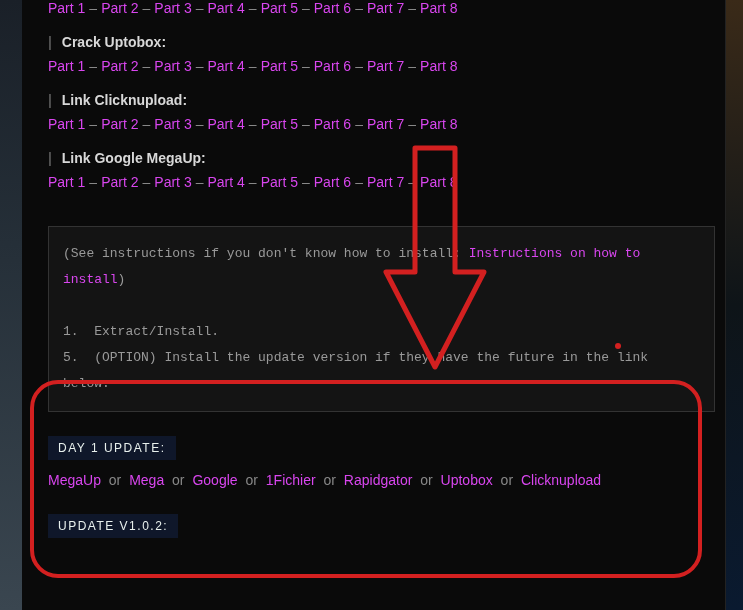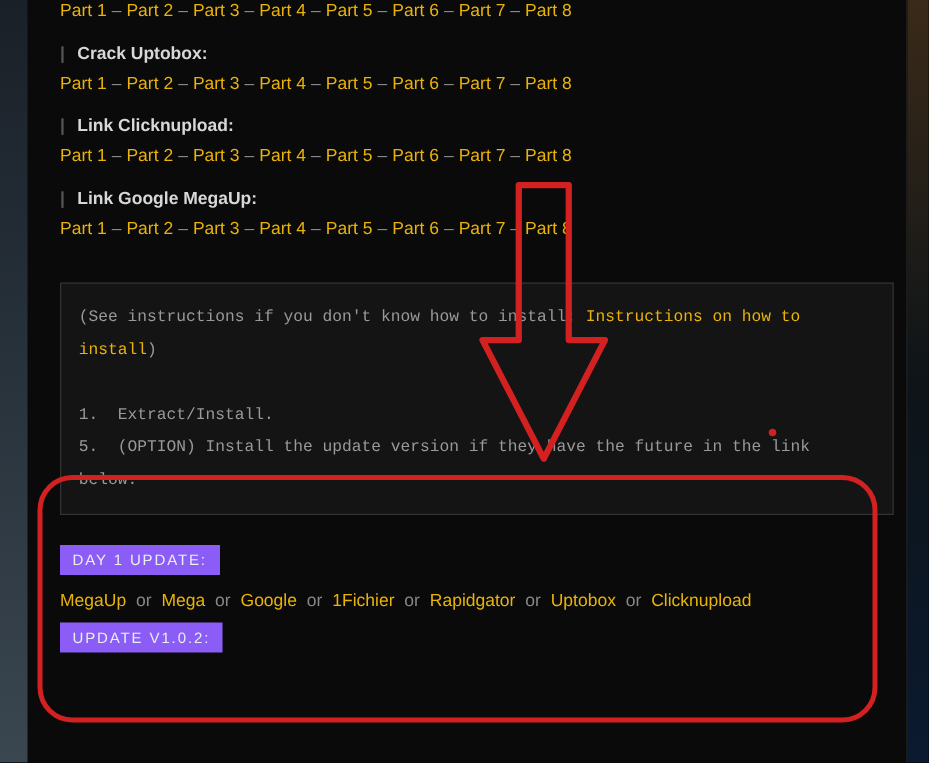--- a/index.html
+++ b/index.html
@@ -27,21 +27,21 @@
     margin-bottom: 8px;
   }
   .pipe {
     color: #555;
     margin-right: 6px;
   }
   .part-links {
     margin-bottom: 6px;
   }
   .part-links a, .update-links a, .instr-link {
-    color: #eab308;
+    color: #d946ef;
     text-decoration: none;
   }
   .part-links .dash, .update-links .sep {
     color: #888;
     margin: 0 4px;
   }
   .instructions-box {
     border: 1px solid #333;
     background: #141414;
     padding: 14px 14px;
@@ -50,31 +50,31 @@
     color: #999;
     margin-top: 36px;
     margin-bottom: 20px;
     line-height: 2.0;
   }
   .updates-block {
     margin-top: 6px;
   }
   .update-label {
     display: inline-block;
-    background: #8b5cf6;
+    background: #0f172a;
     color: #e8f0ed;
     font-size: 12px;
     letter-spacing: 1.5px;
     padding: 5px 10px;
     margin-bottom: 12px;
     margin-top: 4px;
     font-family: Arial, sans-serif;
   }
   .update-links {
-    margin-bottom: 6px;
+    margin-bottom: 22px;
     font-size: 14px;
   }
   .sidebar-strip {
     position: absolute;
     right: 0; top: 0;
     width: 18px; height: 610px;
     background: linear-gradient(180deg, #3a2a18 0%, #0e1418 50%, #0a1a30 100%);
     border-left: 1px solid #222;
   }
   .left-strip {

